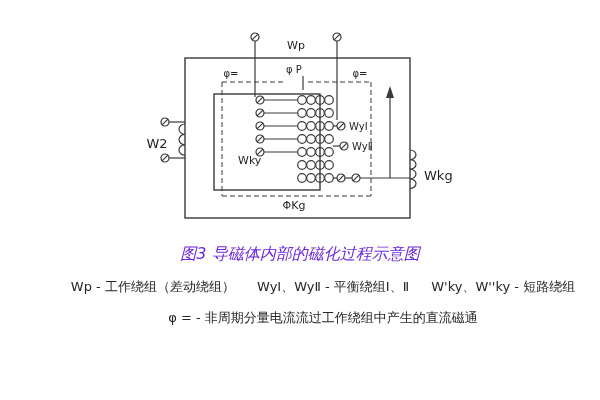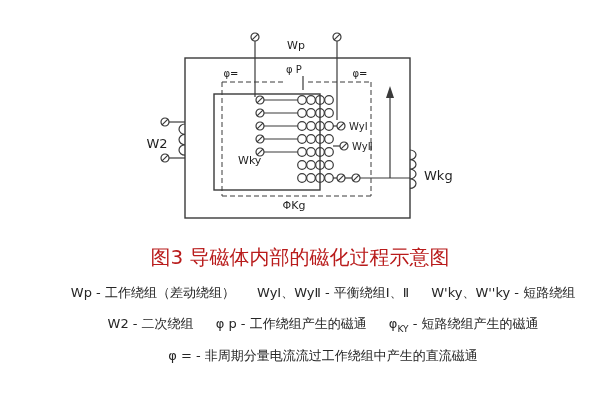--- a/index.html
+++ b/index.html
@@ -41,23 +41,24 @@
   svg.diagram text {
     fill: #1f1f1f;
     stroke: none;
     font-family: "DejaVu Sans", "Liberation Sans", sans-serif;
   }
   .fs10 { font-size: 10px; }
   .fs11 { font-size: 11px; }
   .fs13 { font-size: 13px; }
   .caption {
     text-align: center;
-    font-size: 20px;
+    font-size: 16px;
     margin-top: 12px;
-    color: #b91c1c;
+    color: #6d28d9;
+    font-style: italic;
   }
   .legend-line {
     text-align: center;
     font-size: 13px;
     margin-top: 13px;
     color: #262626;
     white-space: nowrap;
     padding-left: 46px;
   }
   .legend-line span.item {
@@ -175,23 +176,18 @@
   </svg>
 
   <div class="caption">图3 导磁体内部的磁化过程示意图</div>
 
   <div class="legend-line">
     <span class="item">Wp - 工作绕组（差动绕组）</span>
     <span class="item">WyⅠ、WyⅡ - 平衡绕组Ⅰ、Ⅱ</span>
     <span class="item">W'ky、W''ky - 短路绕组</span>
   </div>
 
-  <div class="legend-line">
-    <span class="item">W2 - 二次绕组</span>
-    <span class="item">φ p - 工作绕组产生的磁通</span>
-    <span class="item"><span>φ</span><sub>KY</sub><span> - 短路绕组产生的磁通</span></span>
-  </div>
 
   <div class="legend-line">
     <span class="item">φ = - 非周期分量电流流过工作绕组中产生的直流磁通</span>
   </div>
 
 </div>
 
 </body></html>

